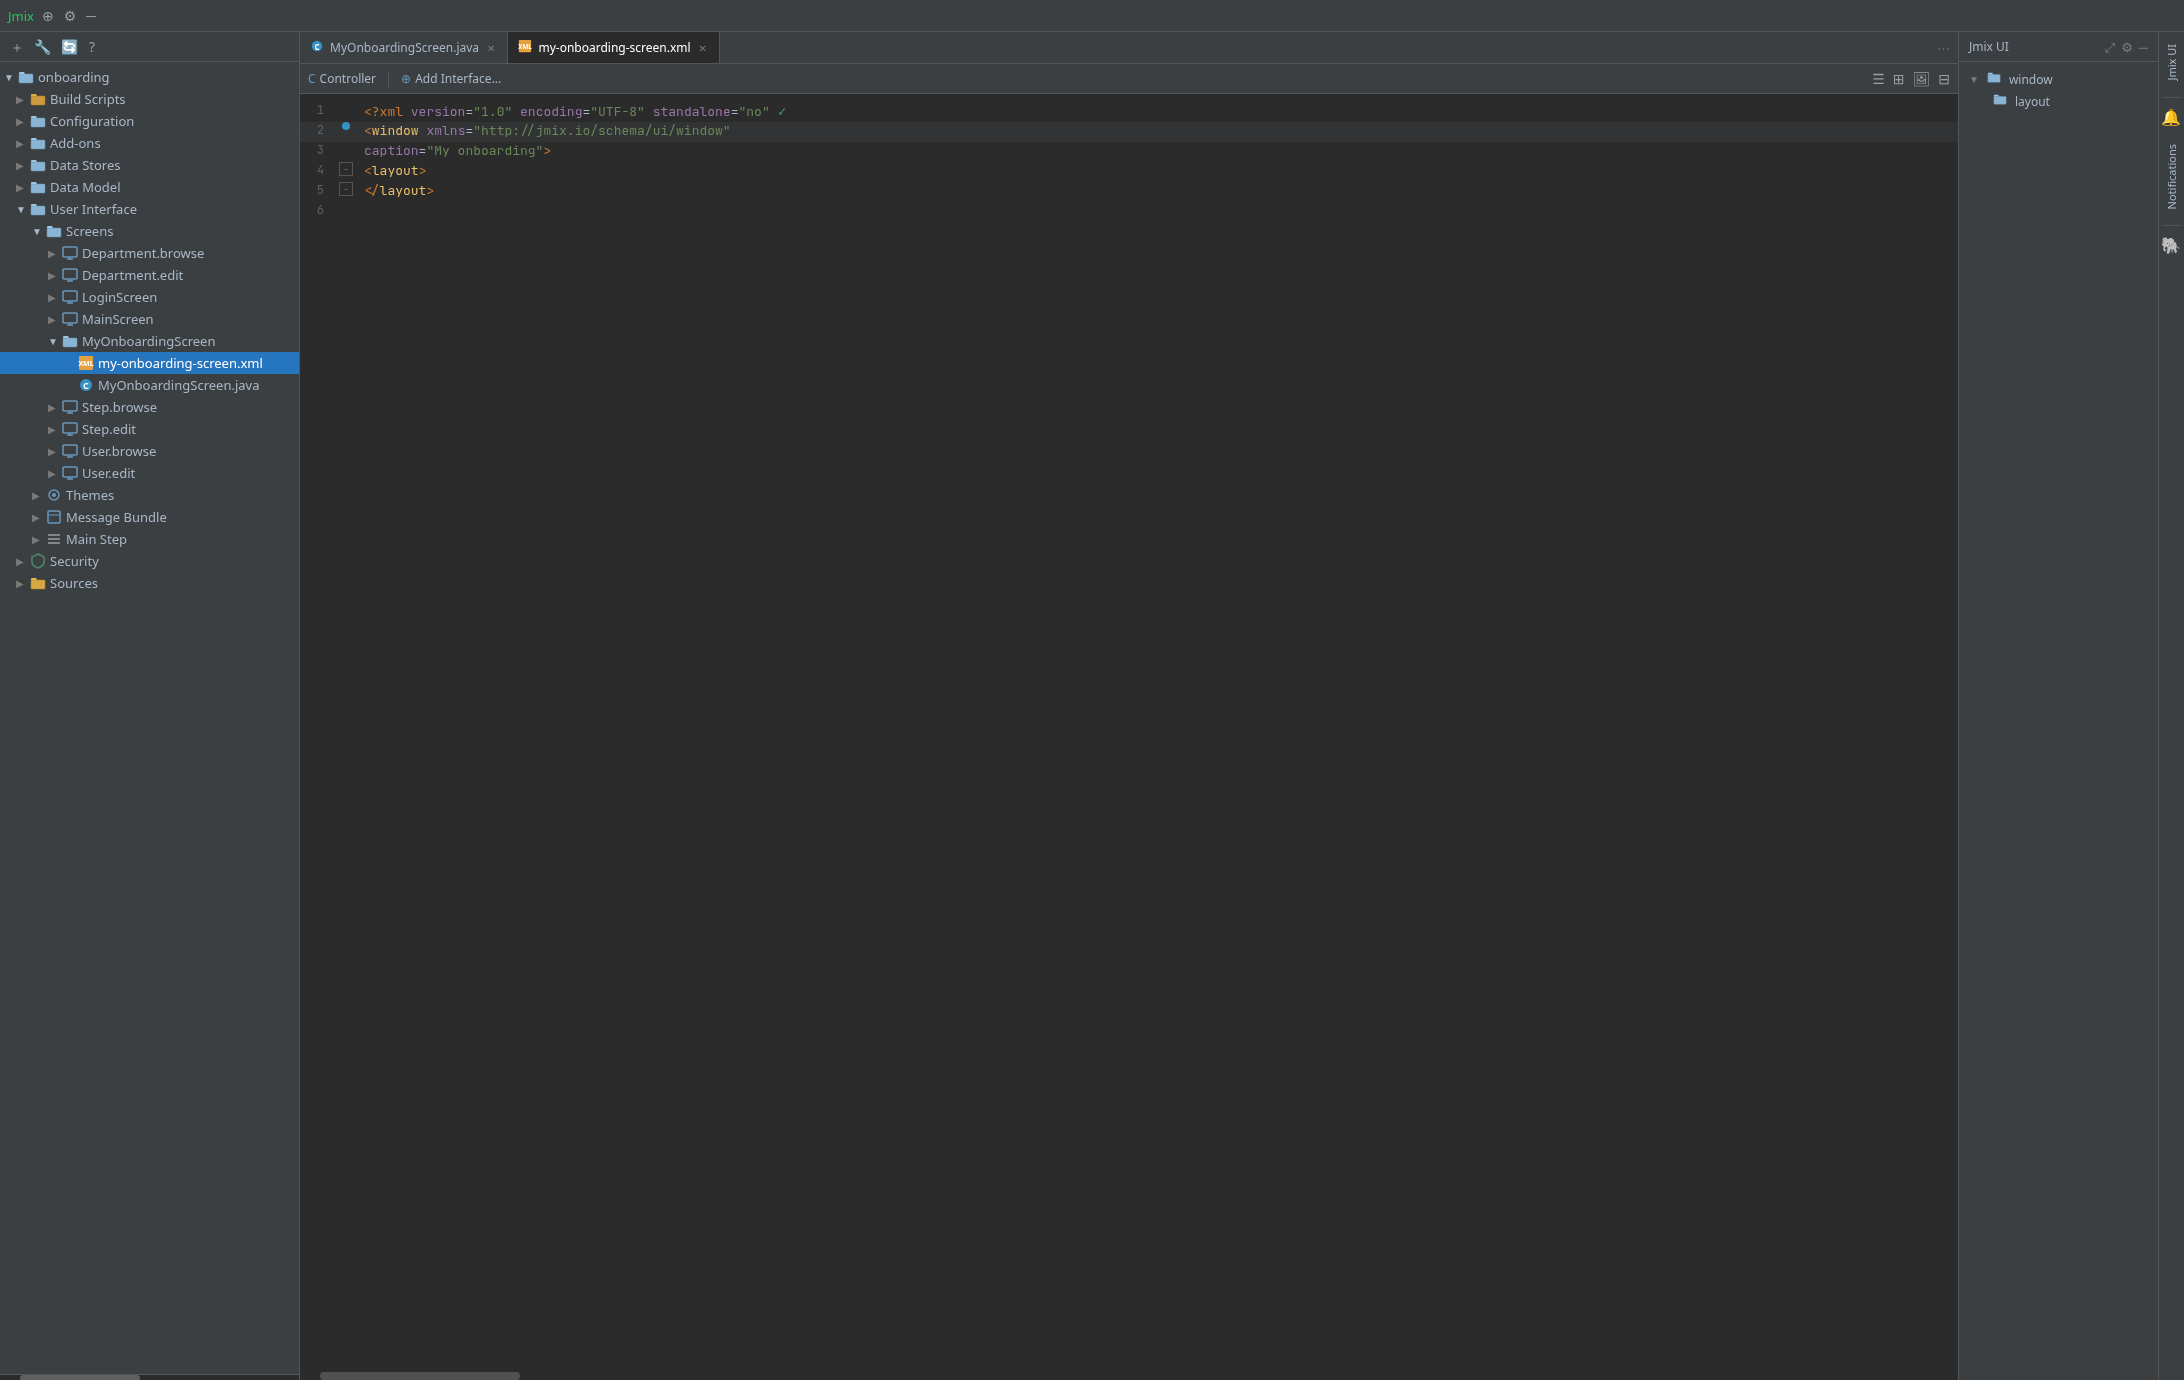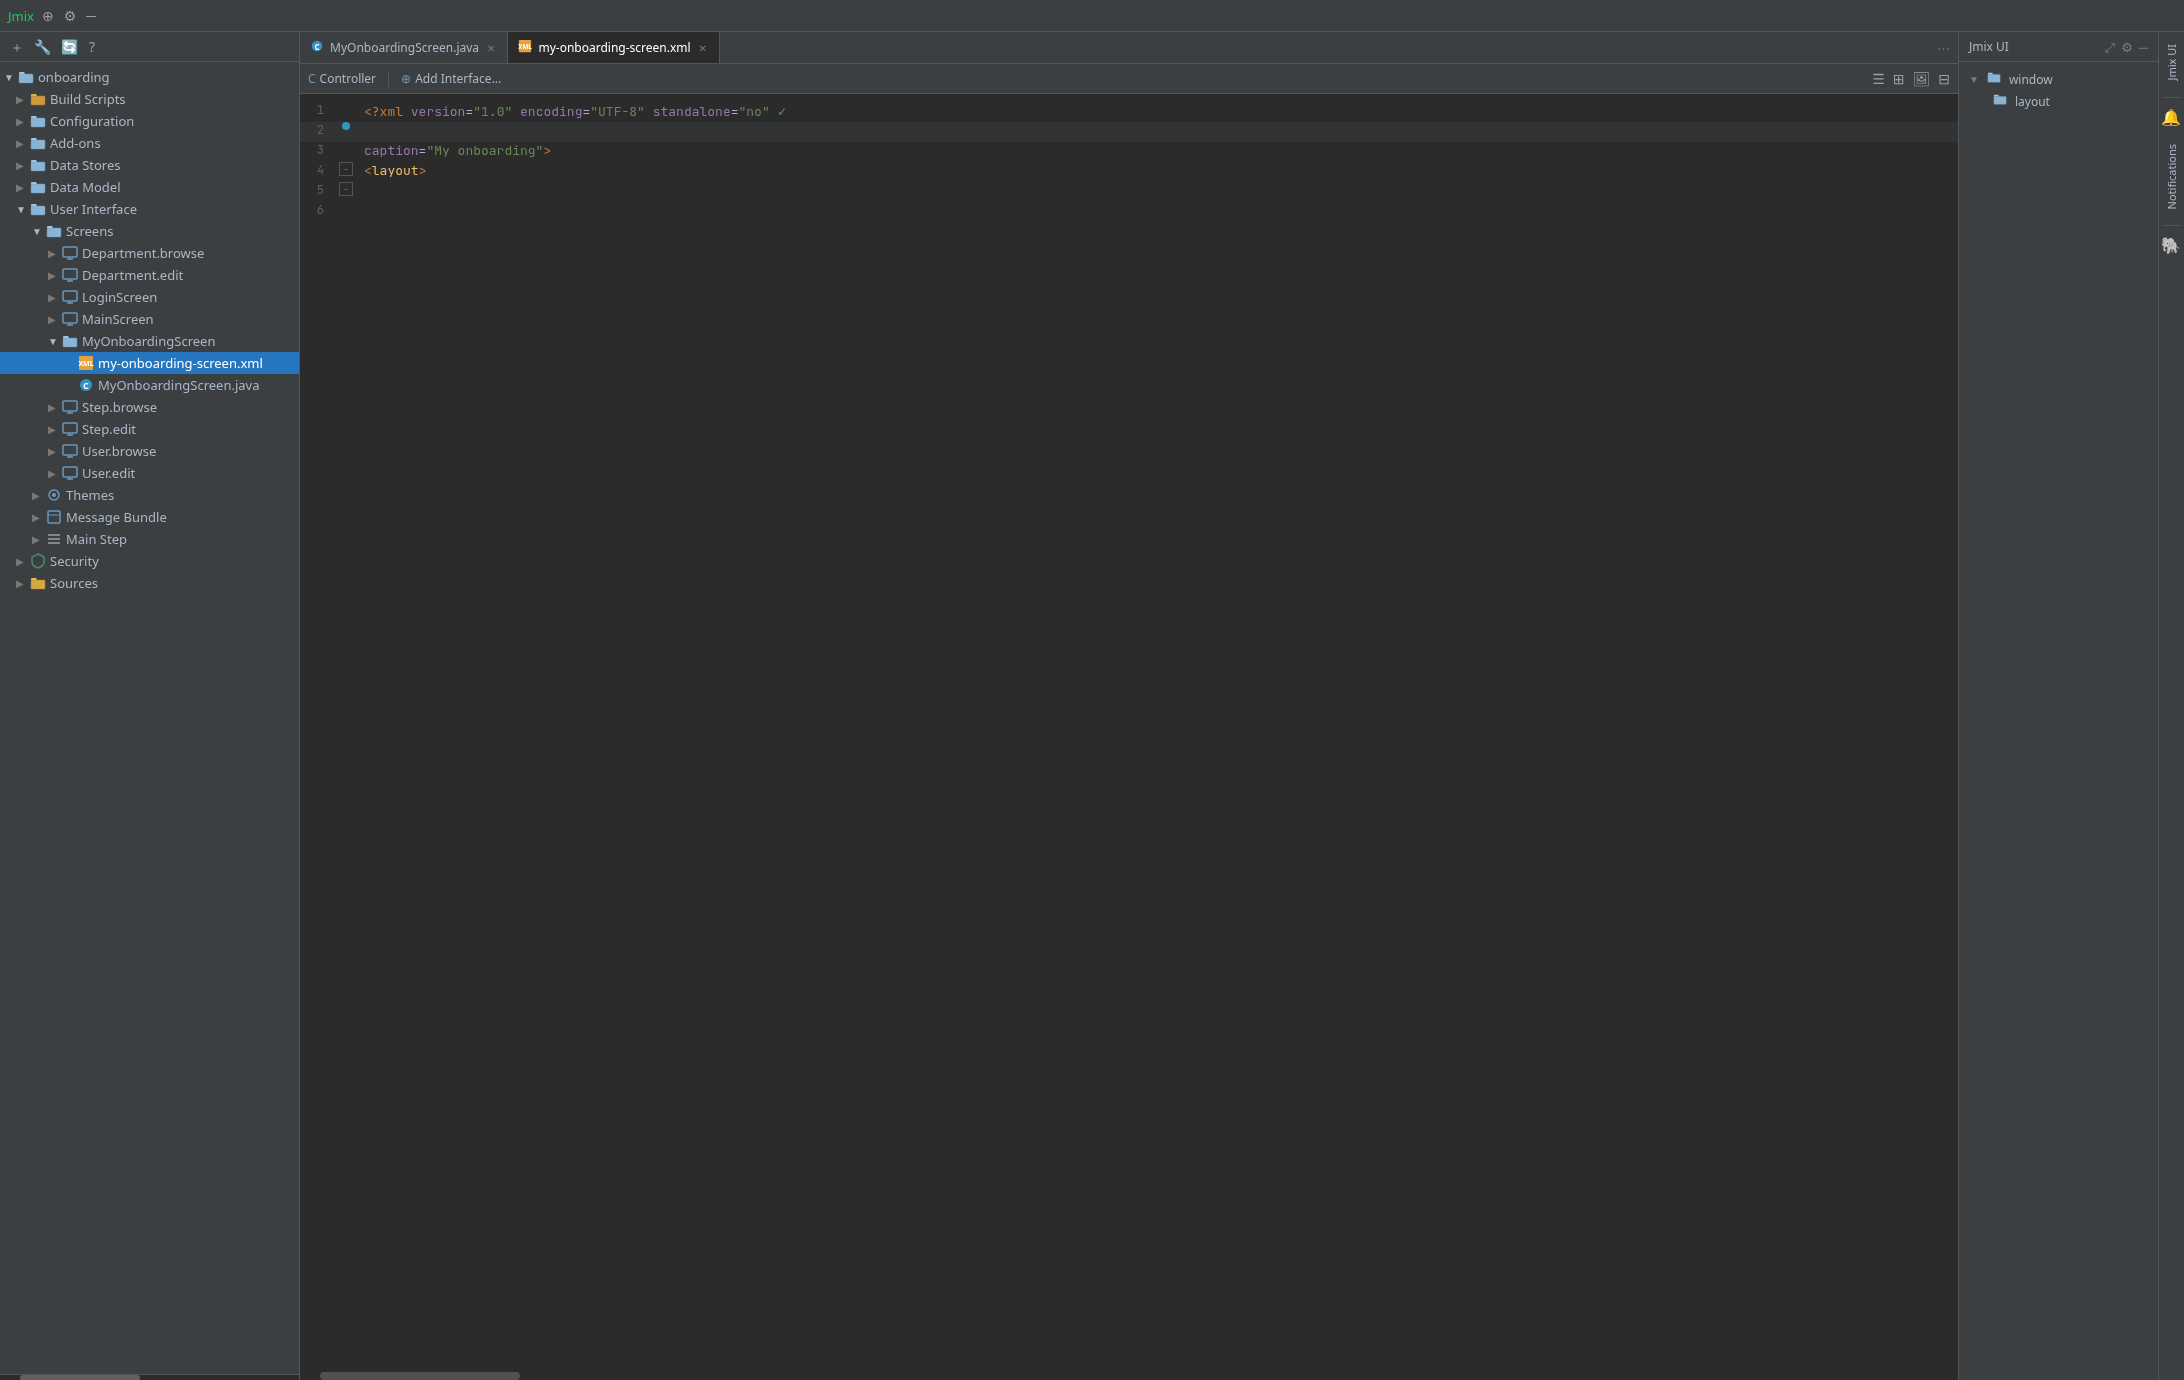--- a/index.html
+++ b/index.html
@@ -692,38 +692,40 @@
     <div class="code-line">
           <span class="line-number">1</span>
           <span class="line-gutter"></span>
           <span class="line-content"><span class="tag-bracket">&lt;?xml </span><span class="attr-name">version</span><span>=</span><span class="str">"1.0"</span><span class="attr-name"> encoding</span><span>=</span><span class="str">"UTF-8"</span><span class="attr-name"> standalone</span><span>=</span><span class="str">"no"</span><span class="check-green"> ✓</span></span>
         </div>
         <div class="code-line line-exec">
           <span class="line-number">2</span>
           <span class="line-gutter">
             <div class="line-dot"></div>
           </span>
+          <span class="line-content"><span class="tag-bracket">&lt;</span><span class="tag">window</span><span class="attr-name"> xmlns</span><span>=</span><span class="str">"http://jmix.io/schema/ui/window"</span></span>
         </div>
         <div class="code-line">
           <span class="line-number">3</span>
           <span class="line-gutter"></span>
           <span class="line-content"><span>        </span><span class="attr-name">caption</span><span>=</span><span class="str">"My onboarding"</span><span class="tag-bracket">&gt;</span></span>
         </div>
         <div class="code-line">
           <span class="line-number">4</span>
           <span class="line-gutter">
             <div class="line-fold">-</div>
           </span>
           <span class="line-content"><span class="tag-bracket">    &lt;</span><span class="tag">layout</span><span class="tag-bracket">&gt;</span></span>
         </div>
         <div class="code-line">
           <span class="line-number">5</span>
           <span class="line-gutter">
             <div class="line-fold">-</div>
           </span>
+          <span class="line-content"><span class="tag-bracket">    &lt;/</span><span class="tag">layout</span><span class="tag-bracket">&gt;</span></span>
         </div>
         <div class="code-line">
           <span class="line-number">6</span>
           <span class="line-gutter"></span>
         </div>
       </div>
 
     <div class="editor-scrollbar">
       <div class="editor-scrollbar-thumb"></div>
     </div>

